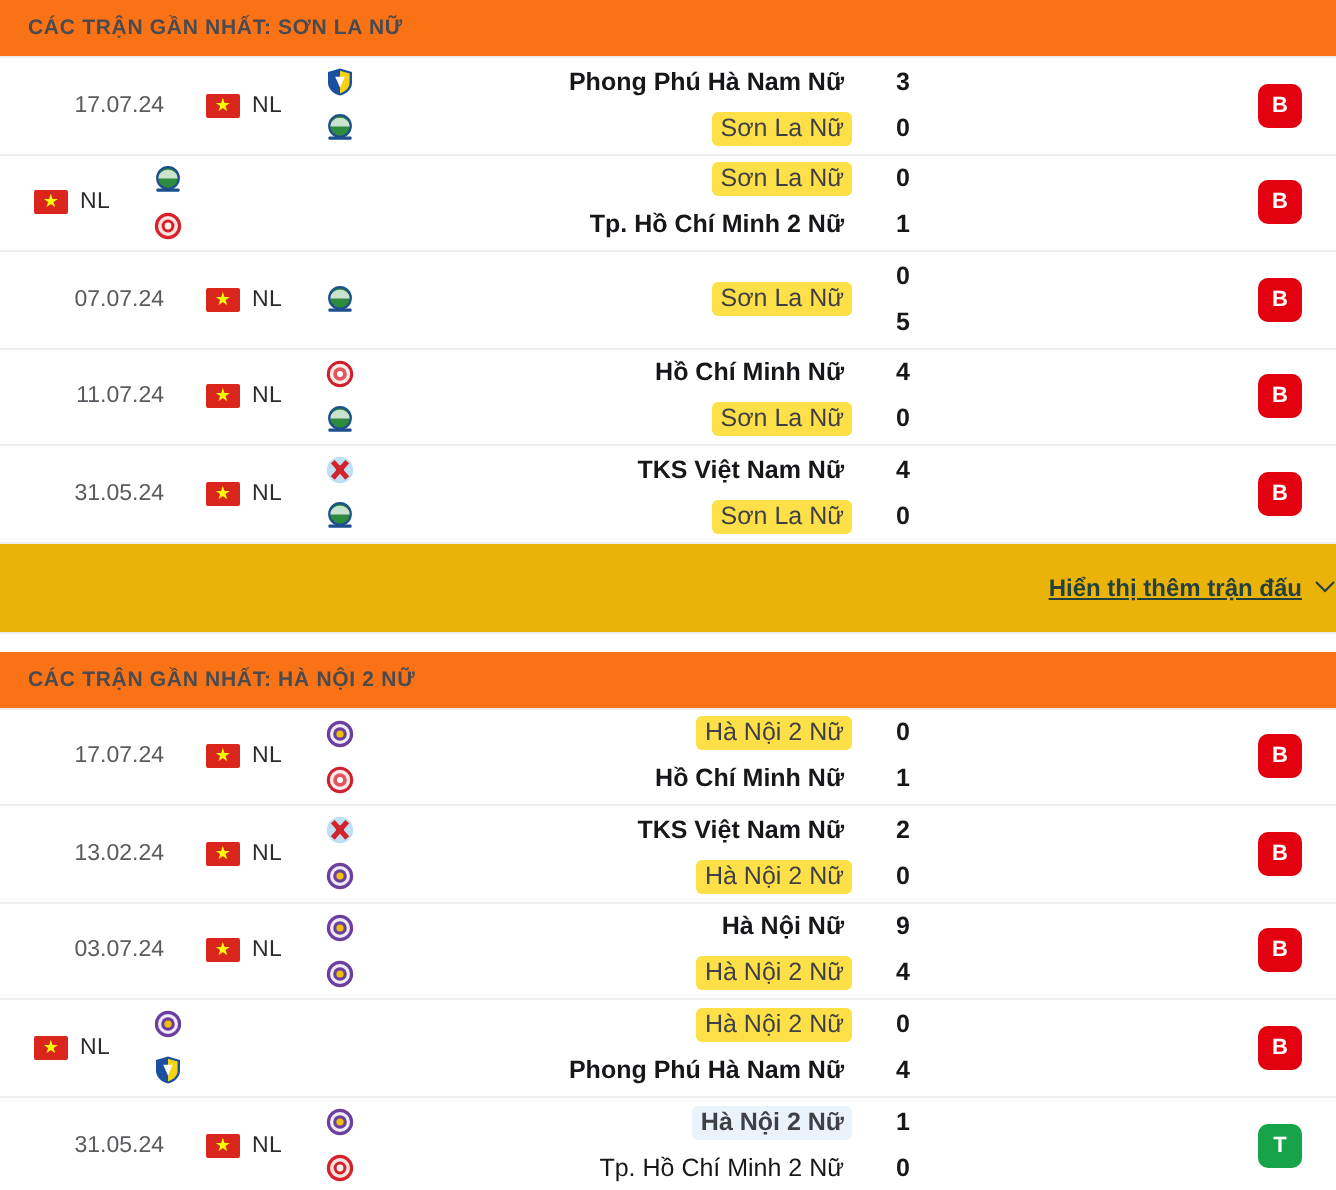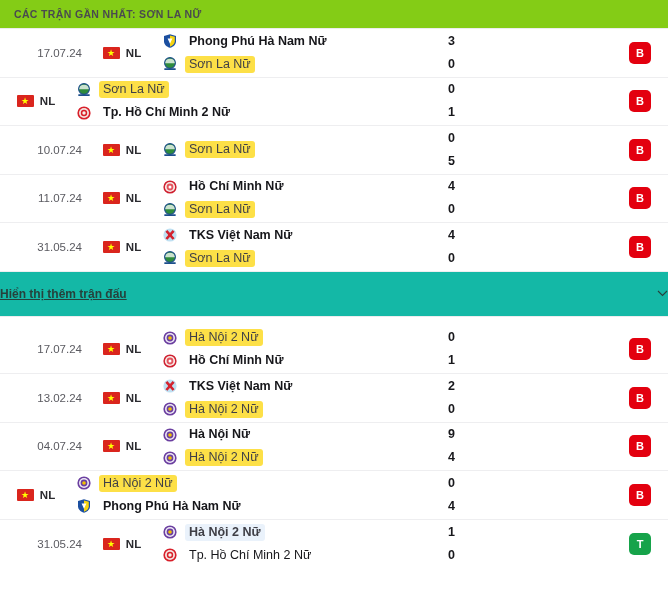--- a/index.html
+++ b/index.html
@@ -18,21 +18,21 @@
     width: 668px;
     height: 595px;
     position: relative;
     background: #ffffff;
   }
 
   
   .section { width: 100%; }
 
   .section-header {
-    background: #84cc16;
+    background: #f97316;
     height: 29px;
     display: flex;
     align-items: center;
     padding: 0 0 0 14px;
     box-sizing: border-box;
     border-bottom: 1px solid #ececee;
   }
   .section-header-title {
     font-size: 10.5px;
     font-weight: bold;
@@ -88,40 +88,41 @@
     position: absolute;
     left: 50%;
     top: 50%;
     transform: translate(-50%, -50%);
     color: #ffff00;
     font-size: 9px;
     line-height: 9px;
   }
   .league-text {
     font-size: 11.5px;
-    font-weight: bold;
+    font-weight: normal;
     color: #2a2a2f;
     letter-spacing: 0.2px;
   }
 
   .col-teams {
     flex: 1 1 auto;
     display: flex;
     flex-direction: column;
     justify-content: center;
     gap: 6px;
     padding-left: 4px;
     box-sizing: border-box;
     min-width: 0;
   }
   .team-line {
     display: flex;
     align-items: center;
     gap: 7px;
     height: 17px;
+    justify-content: space-between;
   }
   .team-name {
     font-size: 12.5px;
     color: #17171b;
     white-space: nowrap;
     padding: 1px 4px;
     border-radius: 3px;
     line-height: 15px;
   }
   .team-name.winner { font-weight: bold; }
@@ -174,22 +175,22 @@
     height: 16px;
     flex: 0 0 auto;
     display: block;
   }
 
   
   .show-more-wrap {
     height: 44px;
     display: flex;
     align-items: center;
-    justify-content: space-between;
-    background: #14b8a6;
+    justify-content: flex-end;
+    background: #eab308;
     border-bottom: 1px solid #ececee;
     gap: 6px;
   }
   .show-more-link {
     font-size: 12px;
     font-weight: bold;
     color: #26413c;
     text-decoration: underline;
     cursor: pointer;
     white-space: nowrap;
@@ -287,21 +288,21 @@
             <span class="score">0</span>
             <span class="score">1</span>
           </div>
           <div class="col-spacer"></div>
           <div class="col-badge">
             <span class="badge loss">B</span>
           </div>
         </div>
         <div class="match-row">
           <div class="col-date">
-            <span class="date-text">10.07.24</span>
+            <span class="date-text">07.07.24</span>
           </div>
           <div class="col-league">
             <span class="flag">
               <span class="star">★</span>
             </span>
             <span class="league-text">NL</span>
           </div>
           <div class="col-teams">
             <div class="team-line">
               <span>
@@ -414,20 +415,23 @@
           <span class="show-more-link">Hiển thị thêm trận đấu</span>
           <span>
             <svg class="chev" viewBox="0 0 11 7" xmlns="http://www.w3.org/2000/svg">
               <path d="M1 1l4.5 4.5L10 1" fill="none" stroke="#26413c" stroke-width="1.1"></path>
             </svg>
           </span>
         </div>
         <div class="gap-strip"></div>
       </div>
       <div class="section">
+        <div class="section-header">
+          <span class="section-header-title">CÁC TRẬN GẦN NHẤT: HÀ NỘI 2 NỮ</span>
+        </div>
         <div class="match-row">
           <div class="col-date">
             <span class="date-text">17.07.24</span>
           </div>
           <div class="col-league">
             <span class="flag">
               <span class="star">★</span>
             </span>
             <span class="league-text">NL</span>
           </div>
@@ -502,21 +506,21 @@
             <span class="score">2</span>
             <span class="score">0</span>
           </div>
           <div class="col-spacer"></div>
           <div class="col-badge">
             <span class="badge loss">B</span>
           </div>
         </div>
         <div class="match-row">
           <div class="col-date">
-            <span class="date-text">04.07.24</span>
+            <span class="date-text">03.07.24</span>
           </div>
           <div class="col-league">
             <span class="flag">
               <span class="star">★</span>
             </span>
             <span class="league-text">NL</span>
           </div>
           <div class="col-teams">
             <div class="team-line">
               <span>

